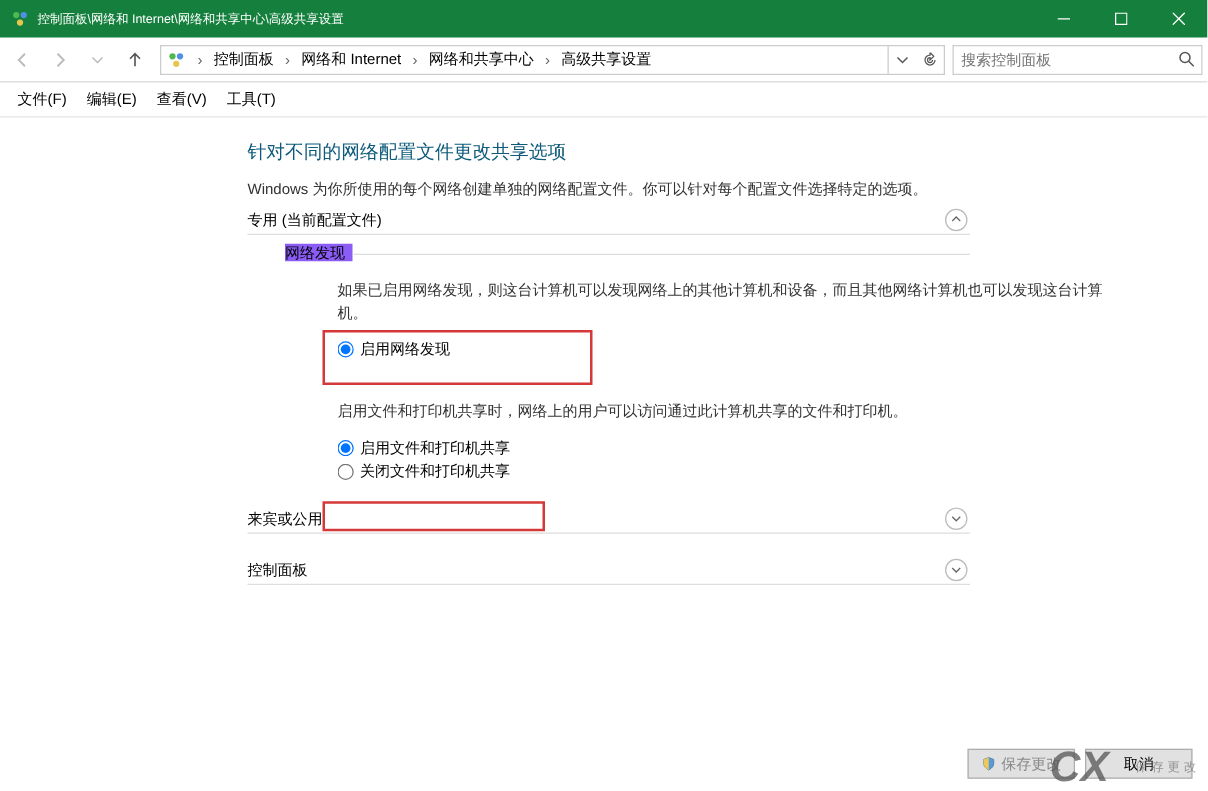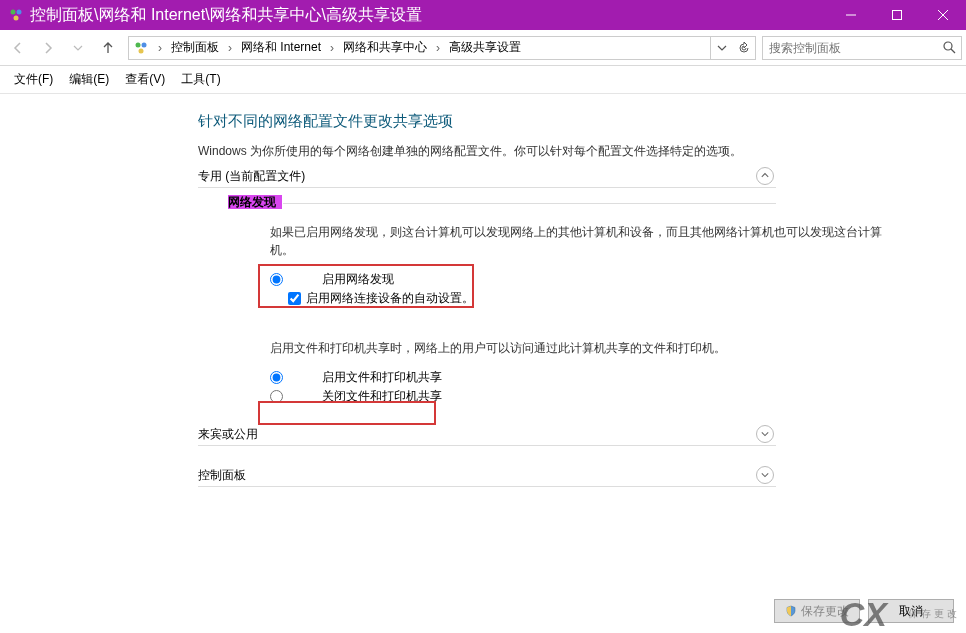--- a/index.html
+++ b/index.html
@@ -1,18 +1,18 @@
 <!DOCTYPE html>
 <html><head>
 <meta charset="utf-8">
 <style>
 * { box-sizing: border-box; margin: 0; padding: 0; font-family: "Microsoft YaHei", "Segoe UI", sans-serif; }
 body { width: 966px; height: 633px; background: #fff; overflow: hidden; position: relative; }
 
-.titlebar { height: 30px; background: #a21caf; display: flex; align-items: center; color: #fff; font-size: 16px; }
+.titlebar { height: 30px; background: #15803d; display: flex; align-items: center; color: #fff; font-size: 10px; }
 .titlebar-icon { width: 16px; height: 16px; margin: 0 6px 0 8px; display: flex; align-items: center; justify-content: center; }
 .titlebar-text { flex: 1; }
 .win-controls { display: flex; }
 .win-btn { width: 46px; height: 30px; display: flex; align-items: center; justify-content: center; color: #fff; }
 .win-btn svg { width: 10px; height: 10px; }
 
 .navbar { height: 36px; border-bottom: 1px solid #d9d9d9; display: flex; align-items: center; padding: 0 4px; gap: 2px; }
 .nav-btn { width: 28px; height: 28px; display: flex; align-items: center; justify-content: center; color: #555; border-radius: 2px; }
 .nav-btn.disabled { color: #bbb; }
 .addressbar { flex: 1; height: 24px; border: 1px solid #ccc; display: flex; align-items: center; margin: 0 4px; font-size: 12px; background: #fff; }
@@ -32,26 +32,26 @@
 .heading { color: #0d5a7a; font-size: 15px; font-weight: normal; margin-bottom: 12px; }
 .subtext { font-size: 12px; color: #333; margin-bottom: 7px; }
 
 .profile-header { display: flex; align-items: center; font-size: 12px; border-bottom: 1px solid #ddd; padding-bottom: 2px; margin-right: 190px; margin-bottom: 6px; }
 .profile-header .ph-label { flex: 1; }
 .expand-btn { width: 18px; height: 18px; border: 1px solid #bbb; border-radius: 50%; display: flex; align-items: center; justify-content: center; margin-right: 2px; }
 .expand-btn svg { width: 8px; height: 8px; }
 
 .section-sub { font-size: 12px; margin: 6px 0 4px 30px; position: relative; }
 .section-sub::after { content: ""; position: absolute; left: 55px; right: 190px; top: 50%; border-top: 1px solid #ddd; }
-.section-sub span { background: #d946ef; position: relative; z-index: 1; padding-right: 6px; font-weight: bold; }
+.section-sub span { background: #8b5cf6; position: relative; z-index: 1; padding-right: 6px; }
 
 .desc { font-size: 12px; color: #333; margin: 12px 0 12px 72px; max-width: 630px; line-height: 1.5; }
 
 .radio-group { margin-left: 72px; }
-.radio-row { display: flex; align-items: center; font-size: 12px; margin: 2px 0; gap: 34px; }
+.radio-row { display: flex; align-items: center; font-size: 12px; margin: 2px 0; }
 .radio-row input[type=radio] { margin-right: 5px; }
 .checkbox-row { display: flex; align-items: center; font-size: 12px; margin: 2px 0 2px 18px; }
 .checkbox-row input { margin-right: 5px; }
 
 .redbox1 { position: absolute; border: 2px solid #d43838; left: 258px; top: 264px; width: 216px; height: 44px; pointer-events: none; }
 .redbox2 { position: absolute; border: 2px solid #d43838; left: 258px; top: 401px; width: 178px; height: 24px; pointer-events: none; }
 
 .bottombar { position: absolute; bottom: 10px; right: 12px; display: flex; gap: 8px; align-items: center; }
 .btn { min-width: 86px; height: 24px; border: 1px solid #adadad; background: #e1e1e1; font-size: 12px; display: flex; align-items: center; justify-content: center; gap: 4px; }
 .btn.disabled { color: #888; }
@@ -177,24 +177,20 @@
       </span>
   </div>
 
   <div class="section-sub"><span>网络发现</span></div>
   <div class="desc">如果已启用网络发现，则这台计算机可以发现网络上的其他计算机和设备，而且其他网络计算机也可以发现这台计算机。</div>
   <div class="radio-group">
     <label class="radio-row">
         <input type="radio" name="disc" checked="" style="">
         <span>启用网络发现</span>
       </label>
-    <label class="checkbox-row">
-        <input type="checkbox" checked="" style="">
-        <span>启用网络连接设备的自动设置。</span>
-      </label>
   </div>
 
   <div class="spacer"></div>
 
   <div class="desc">启用文件和打印机共享时，网络上的用户可以访问通过此计算机共享的文件和打印机。</div>
   <div class="radio-group">
     <label class="radio-row">
         <input type="radio" name="fs" checked="" style="">
         <span>启用文件和打印机共享</span>
       </label>

